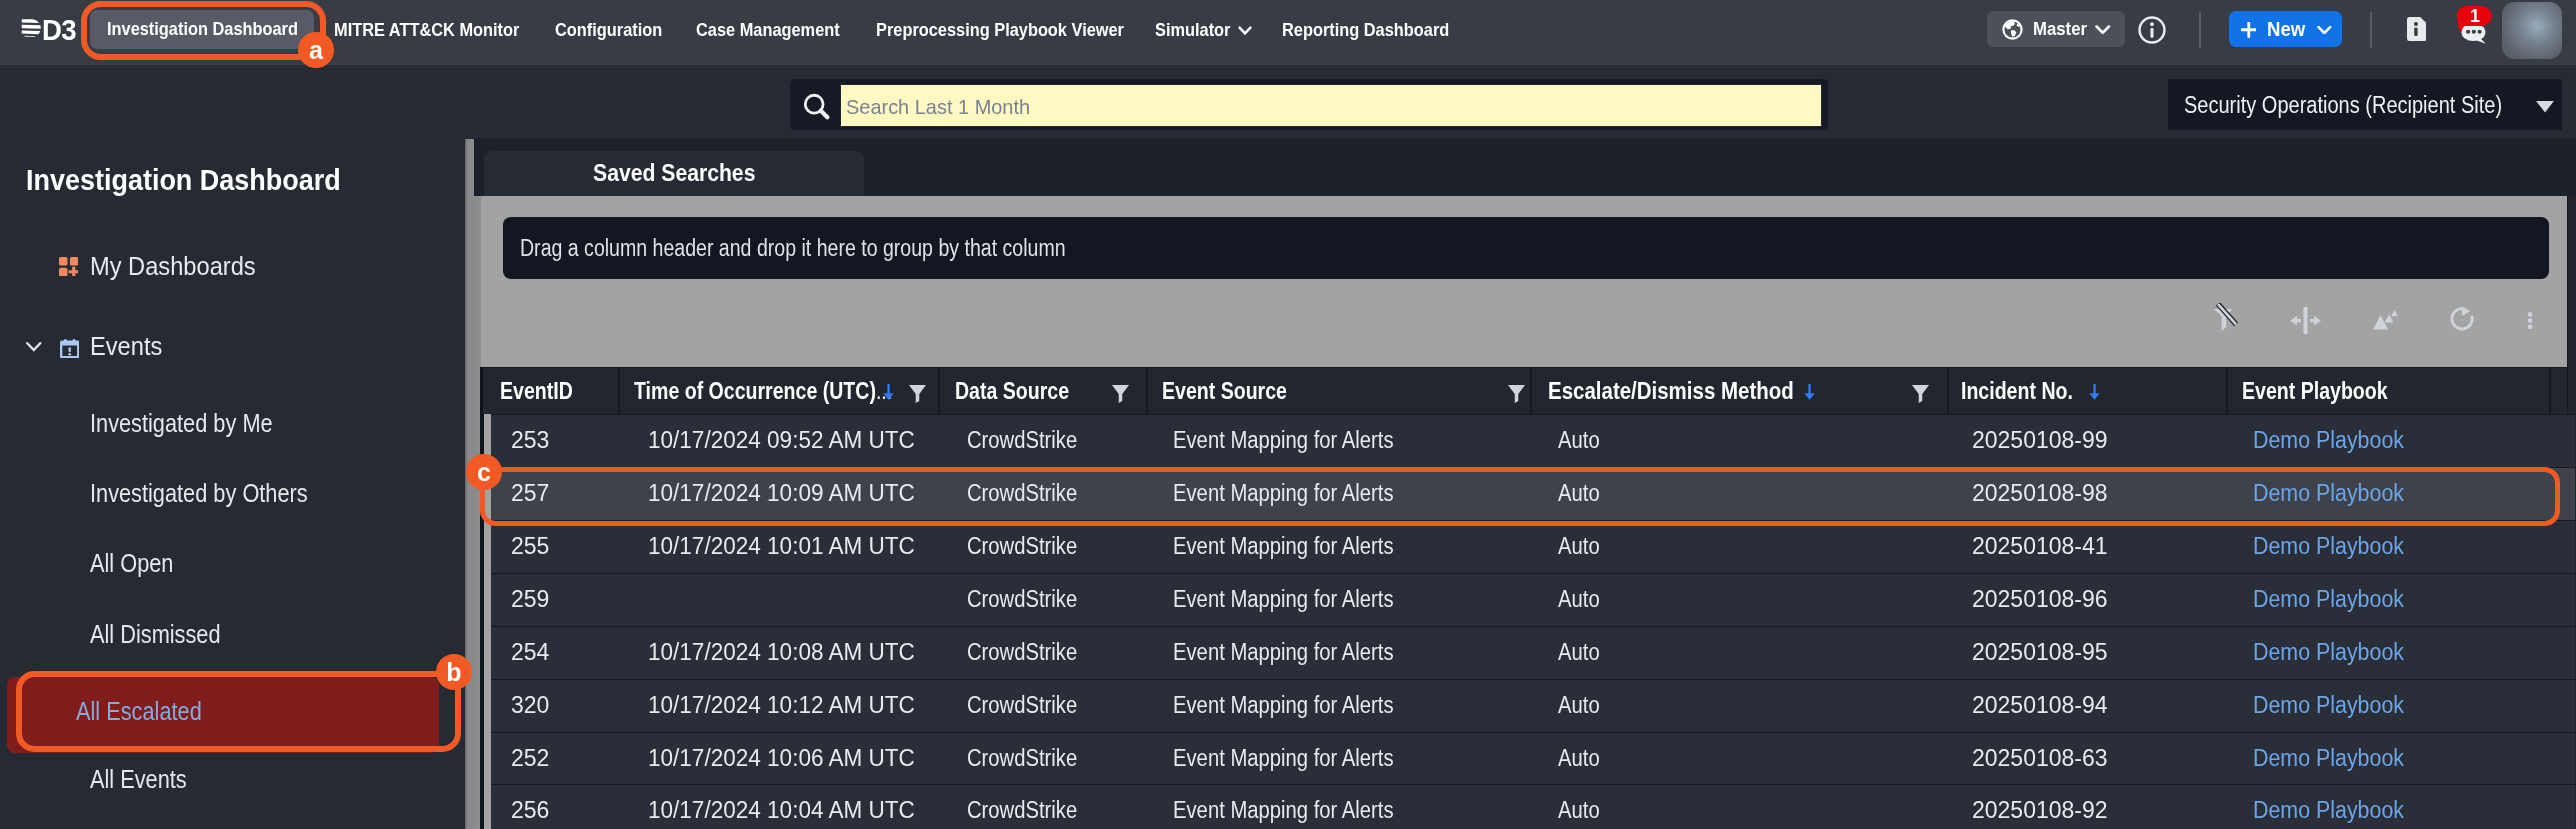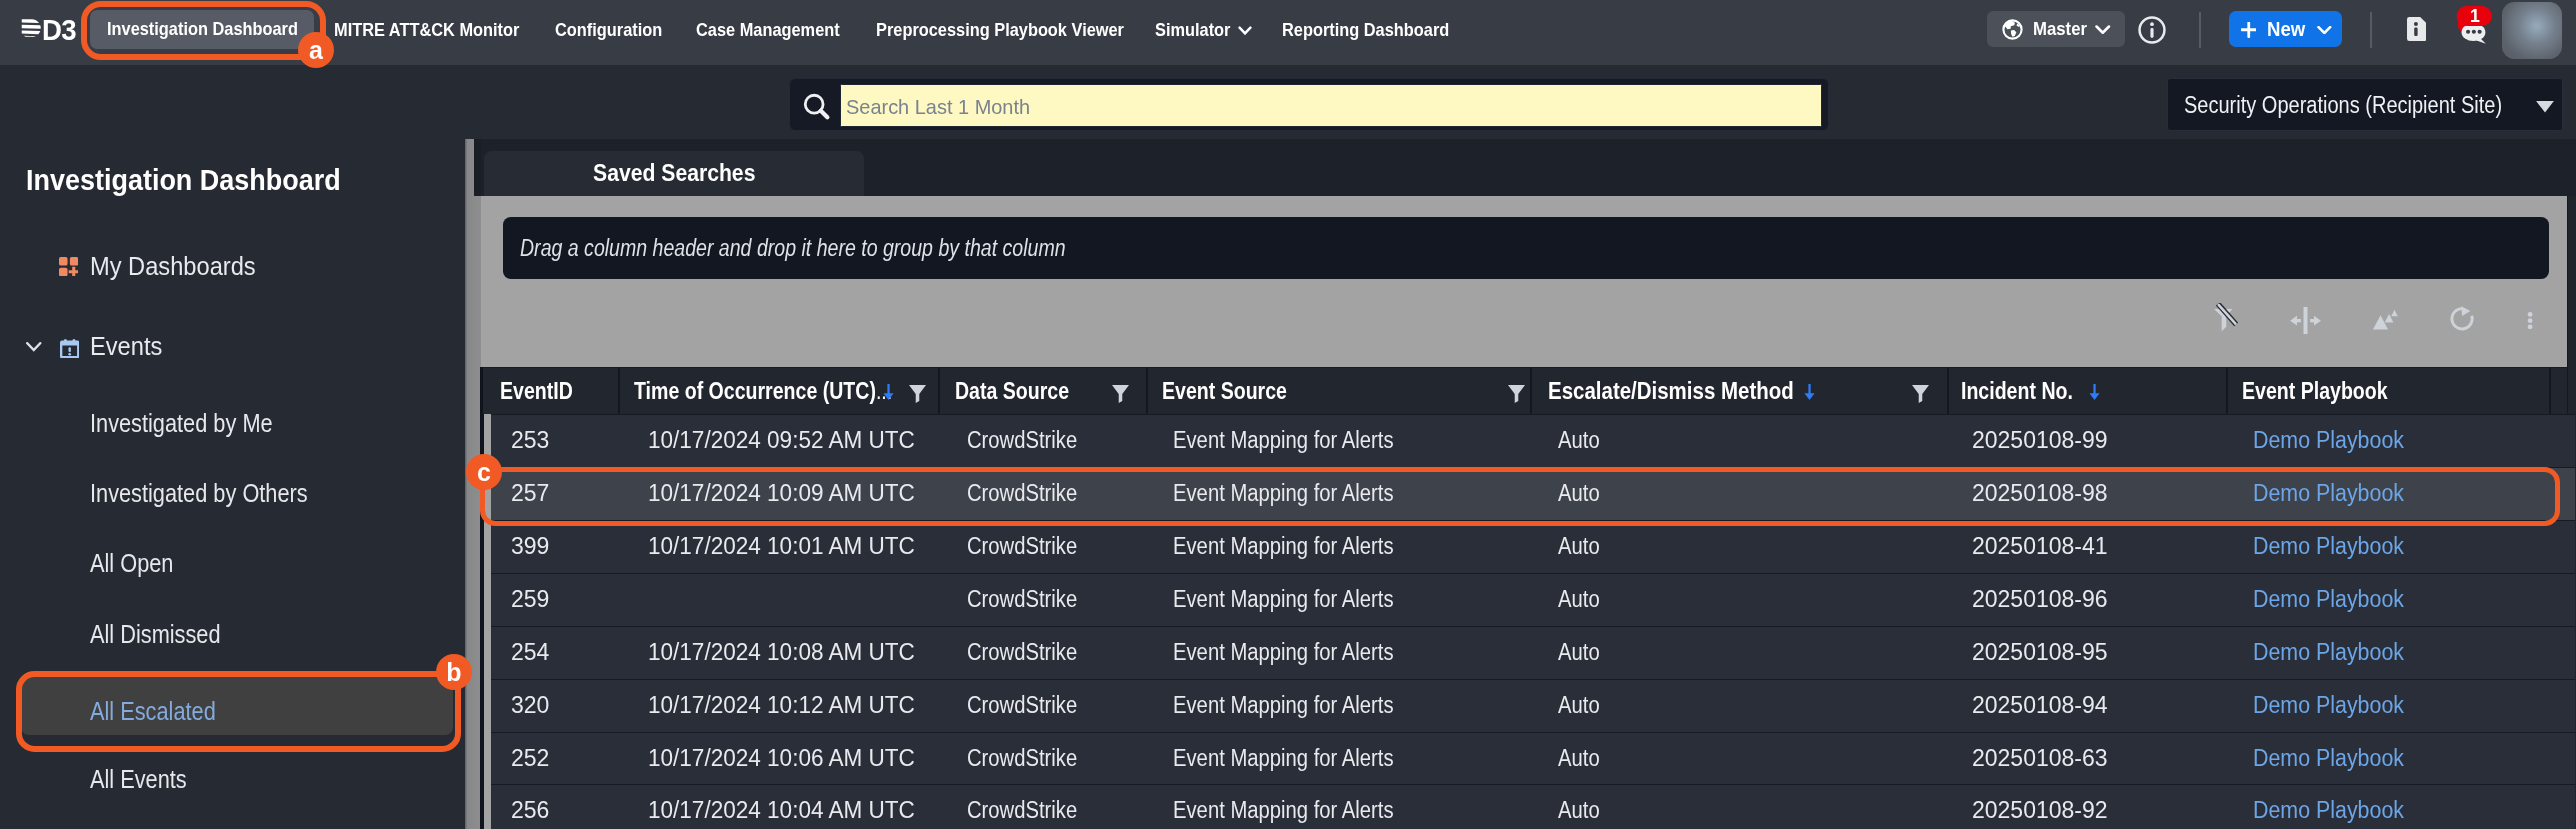--- a/index.html
+++ b/index.html
@@ -39,37 +39,37 @@
   font-size:23px; color:#eef0f3; transform:scaleX(.87); transform-origin:0 50%; }
 
 
 #sidebar { position:absolute; left:0; top:139px; width:465px; height:690px; background:#262a33; }
 #sb-head { position:absolute; left:26px; top:25px; font-size:29px; font-weight:700; color:#fff;
   transform:scaleX(.93); transform-origin:0 50%; }
 .sbitem { position:absolute; color:#e8eaed; font-size:26px; white-space:nowrap;
   transform:scaleX(.91); transform-origin:0 50%; }
 .sbsub { position:absolute; left:90px; color:#e6e8eb; font-size:25.6px; white-space:nowrap;
   transform:scaleX(.85); transform-origin:0 50%; }
-#sb-esc-row { position:absolute; left:21px; top:538px; width:432px; height:58px;
-  background:#404040; border-radius:7.7px; }
+#sb-esc-row { position:absolute; left:7px; top:538px; width:432px; height:76px;
+  background:#7f1d1d; border-radius:7.7px; }
 #sb-esc-text { position:absolute; left:69px; top:0; height:69px; line-height:69px;
   font-size:25.6px; color:#84abde; transform:scaleX(.85); transform-origin:0 50%; }
 
 
 #main { position:absolute; left:465px; top:139px; width:2111px; height:690px; background:#a3a3a3; }
 #tabsband { position:absolute; left:8.5px; top:0; width:2102px; height:57px; background:#1d212a; }
 #seam { position:absolute; left:0; top:0; width:15.5px; height:690px;
   background:linear-gradient(to right, rgba(10,13,19,.45), rgba(10,13,19,.18) 15%, rgba(10,13,19,.14)); }
 #tab { position:absolute; left:19.4px; top:11.6px; width:380px; height:45px;
   background:#262b34; border-radius:7.7px 7.7px 0 0; color:#fff; font-size:23px;
   font-weight:700; text-align:center; line-height:45px; }
 #tab span { display:inline-block; transform:scaleX(.92); }
 #panel { position:absolute; left:8.5px; top:57px; width:2102px; height:634px; }
 #dragbox { position:absolute; left:29px; top:21px; width:2046px; height:62px;
-  background:#131722; border-radius:7.7px;font-style:italic; }
+  background:#131722; border-radius:7.7px; }
 #dragbox span { position:absolute; left:17px; top:0; height:62px; line-height:62px;
   font-size:23px; color:#dfe2e7; transform:scaleX(.85); transform-origin:0 50%; }
 #rightstrip { position:absolute; left:2102px; top:57px; width:8.5px; height:634px; background:#20242c; border-left:1.5px solid #14181f; }
 
 
 #grid { position:absolute; left:18px; top:228px; width:2084px; height:462px; }
 #ghead { position:absolute; left:0; top:0; width:2084px; height:47px; background:#22262f;
   border-top:1.5px solid #171b23; }
 .hcell { position:absolute; top:0; height:46px; line-height:46px; font-size:23px;
   font-weight:700; color:#fff; white-space:nowrap; transform:scaleX(.85);
@@ -301,21 +301,21 @@
       <div class="grow hl" style="top:53px">
         <div class="gcell gnum" style="left:20px">257</div>
           <div class="gcell gdate" style="left:157px">10/17/2024 10:09 AM UTC</div>
           <div class="gcell" style="left:476px">CrowdStrike</div>
           <div class="gcell" style="left:682px">Event Mapping for Alerts</div>
           <div class="gcell" style="left:1067px">Auto</div>
           <div class="gcell gnum" style="left:1481px">20250108-98</div>
           <div class="gcell glink" style="left:1762px">Demo Playbook</div>
       </div>
       <div class="grow" style="top:106px">
-        <div class="gcell gnum" style="left:20px">399</div>
+        <div class="gcell gnum" style="left:20px">255</div>
           <div class="gcell gdate" style="left:157px">10/17/2024 10:01 AM UTC</div>
           <div class="gcell" style="left:476px">CrowdStrike</div>
           <div class="gcell" style="left:682px">Event Mapping for Alerts</div>
           <div class="gcell" style="left:1067px">Auto</div>
           <div class="gcell gnum" style="left:1481px">20250108-41</div>
           <div class="gcell glink" style="left:1762px">Demo Playbook</div>
       </div>
       <div class="grow" style="top:159px;height:53px">
         <div class="gcell gnum" style="left:20px">259</div>
           <div class="gcell" style="left:476px">CrowdStrike</div>

